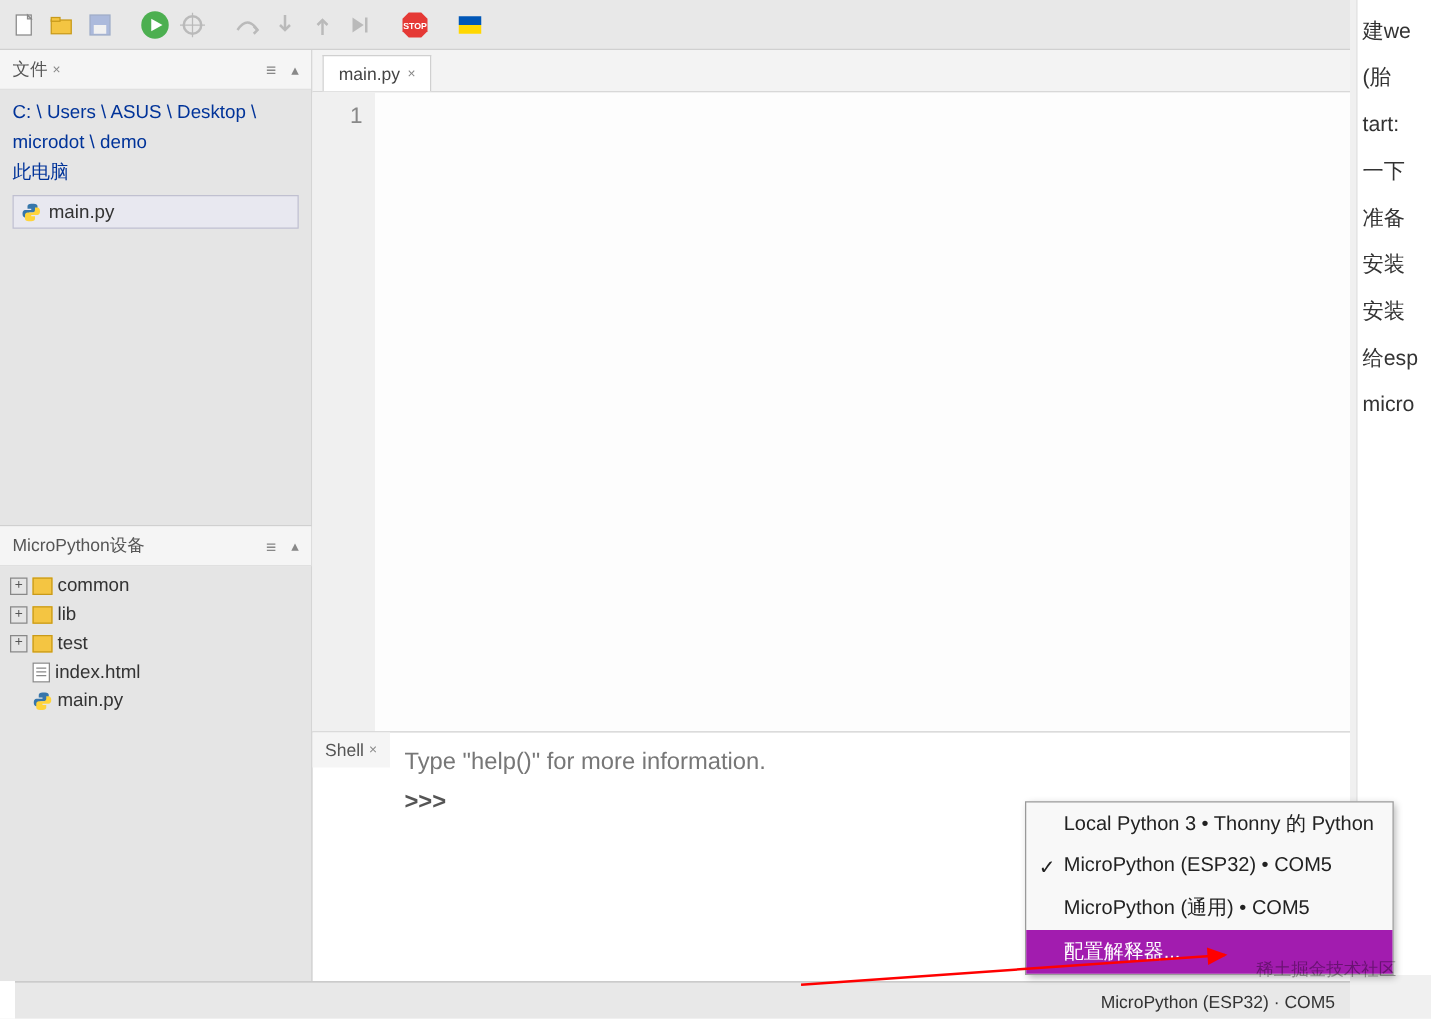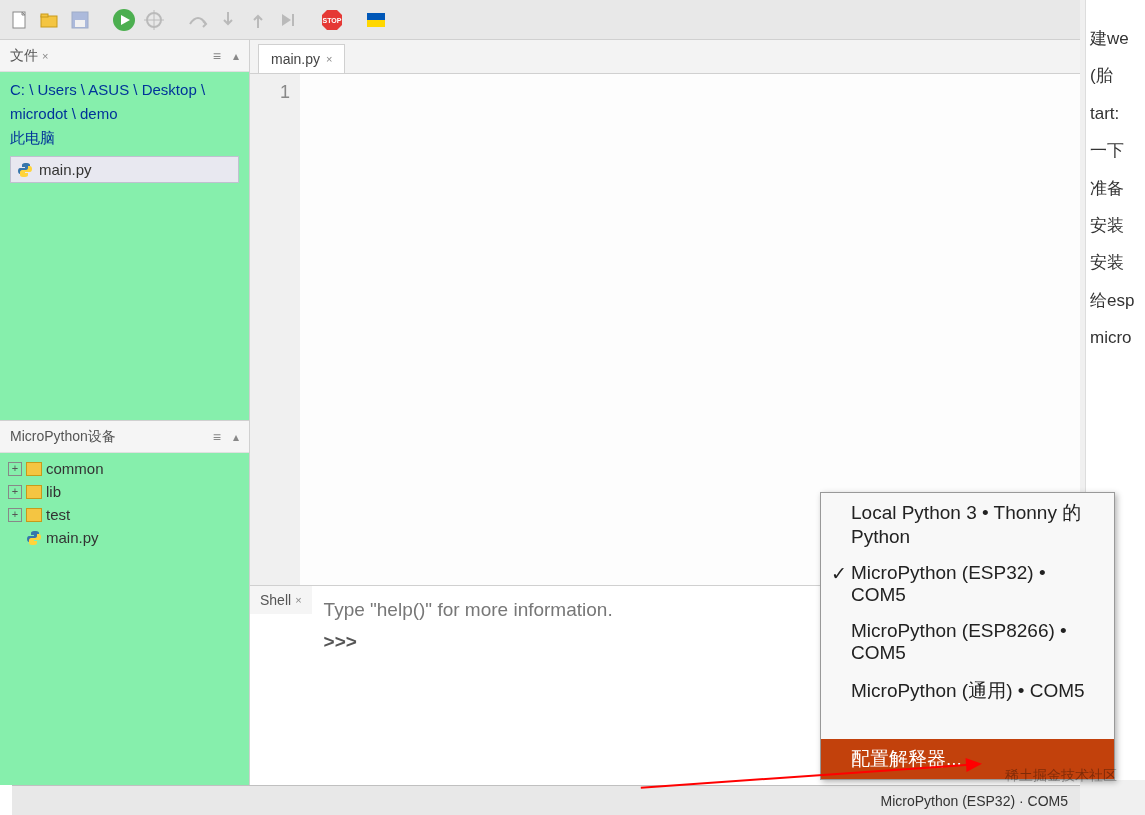--- a/index.html
+++ b/index.html
@@ -6,21 +6,21 @@
 body { width: 1145px; height: 815px; background: #f0f0f0; overflow: hidden; position: relative; }
 
 .app { display: flex; flex-direction: column; width: 1080px; height: 815px; background: #fff; }
 
 .toolbar { height: 40px; background: #e8e8e8; display: flex; align-items: center; padding: 0 8px; gap: 6px; border-bottom: 1px solid #d0d0d0; }
 .toolbar .tbtn { width: 24px; height: 24px; display: flex; align-items: center; justify-content: center; cursor: pointer; }
 .toolbar .sep { width: 8px; }
 
 .main-row { display: flex; flex: 1; overflow: hidden; }
 
-.left-col { width: 250px; display: flex; flex-direction: column; border-right: 1px solid #d0d0d0; background: #86efac; }
+.left-col { width: 250px; display: flex; flex-direction: column; border-right: 1px solid #d0d0d0; background: #e5e5e5; }
 
 .panel-header { height: 32px; display: flex; align-items: center; padding: 0 10px; font-size: 14px; color: #555; background: #f5f5f5; border-bottom: 1px solid #e0e0e0; position: relative; }
 .panel-header .close { font-size: 11px; color: #888; margin-left: 4px; }
 .panel-header .menu-icon { position: absolute; right: 28px; color: #888; font-size: 14px; }
 .panel-header .arrow-icon { position: absolute; right: 10px; color: #888; font-size: 12px; }
 
 .files-panel { flex: 0 0 380px; display: flex; flex-direction: column; overflow: hidden; }
 .files-body { padding: 6px 10px; font-size: 15px; color: #003399; }
 .path-line { line-height: 1.6; }
 .file-item { display: flex; align-items: center; gap: 6px; padding: 4px 6px; margin-top: 6px; background: #e8e8f0; border: 1px solid #c0c0d0; font-size: 15px; color: #333; }
@@ -44,27 +44,27 @@
 .gutter { width: 50px; background: #f0f0f0; text-align: right; padding: 8px 10px 0 0; color: #888; font-family: Consolas, monospace; font-size: 18px; }
 .code { flex: 1; padding: 8px; font-family: Consolas, monospace; font-size: 16px; }
 
 .shell-panel { height: 200px; border-top: 1px solid #d0d0d0; display: flex; flex-direction: row; }
 .shell-header { height: 28px; display: flex; align-items: center; padding: 0 10px; font-size: 14px; color: #555; background: #f5f5f5; }
 .shell-body { flex: 1; padding: 8px 12px; font-family: Consolas, monospace; font-size: 19px; color: #777; line-height: 1.7; }
 .shell-body .prompt { color: #555; font-weight: bold; }
 
 .status-bar { height: 30px; background: #e8e8e8; border-top: 1px solid #c0c0c0; display: flex; align-items: center; justify-content: flex-end; padding: 0 12px; font-size: 14px; color: #333; position: relative; margin-left: 12px; }
 
-.right-strip { position: absolute; right: 0; top: 0; width: 60px; height: 780px; background: #fff; border-left: 1px solid #ddd; padding: 20px 4px; font-size: 17px; color: #333; line-height: 2.2; overflow: hidden; }
+.right-strip { position: absolute; right: 0; top: 0; width: 60px; height: 780px; background: #fff; border-left: 1px solid #ddd; padding: 6px 4px; font-size: 17px; color: #333; line-height: 2.2; overflow: hidden; }
 .right-strip div { white-space: nowrap; }
 
-.popup-menu { position: absolute; right: 30px; bottom: 35px; width: 295px; background: #f8f8f8; border: 1px solid #999; box-shadow: 2px 2px 6px rgba(0,0,0,.3); font-size: 19px; }
+.popup-menu { position: absolute; right: 30px; bottom: 35px; width: 295px; background: #f8f8f8; border: 1px solid #999; box-shadow: 2px 2px 6px rgba(0,0,0,.3); font-size: 16px; }
 .popup-menu .item { padding: 7px 14px 7px 30px; color: #222; position: relative; }
 .popup-menu .item.checked::before { content: "✓"; position: absolute; left: 10px; }
-.popup-menu .item.selected { background: #c2410c; color: #fff; margin-top: 28px; }
+.popup-menu .item.selected { background: #a21caf; color: #fff; }
 
 .watermark { position: absolute; right: 28px; bottom: 30px; font-size: 14px; color: rgba(0,0,0,.35); }
 
 .red-arrow { position: absolute; left: 640px; bottom: 50px; width: 340px; height: 2px; background: red; transform: rotate(-4deg); transform-origin: right center; }
 .red-arrow::after { content: ""; position: absolute; right: -2px; top: -6px; border-left: 16px solid red; border-top: 7px solid transparent; border-bottom: 7px solid transparent; }
 
 svg { display: block; }
 </style>
 </head>
 <body>
@@ -186,20 +186,25 @@
               <span class="folder-icon"></span>
               <span>lib</span>
             </div>
             <div class="tree-item">
               <span class="tree-toggle">+</span>
               <span class="folder-icon"></span>
               <span>test</span>
             </div>
             <div class="tree-item">
               <span style="width:14px"></span>
+              <span class="file-icon"></span>
+              <span>index.html</span>
+            </div>
+            <div class="tree-item">
+              <span style="width:14px"></span>
               <svg width="16" height="16" viewBox="0 0 16 16">
                 <path d="M8 1c-2 0-3 1-3 2v2h3v1H3c-1 0-2 1-2 3s1 3 2 3h2v-2c0-1 1-2 2-2h4c1 0 2-1 2-2V3c0-1-1-2-3-2H8z" fill="#3776ab"></path>
                 <path d="M8 15c2 0 3-1 3-2v-2H8v-1h5c1 0 2-1 2-3s-1-3-2-3h-2v2c0 1-1 2-2 2H5c-1 0-2 1-2 2v3c0 1 1 2 3 2h2z" fill="#ffd43b"></path>
               </svg>
               <span>main.py</span>
             </div>
           </div>
       </div>
 
     </div>
@@ -249,20 +254,19 @@
     <div>准备</div>
     <div>安装</div>
     <div>安装</div>
     <div>给esp</div>
     <div>micro</div>
   </div>
 
 <div class="popup-menu" id="popup-menu">
     <div class="item">Local Python 3  •  Thonny 的 Python</div>
     <div class="item checked">MicroPython (ESP32)  •  COM5</div>
-    <div class="item">MicroPython (ESP8266)  •  COM5</div>
     <div class="item">MicroPython (通用)  •  COM5</div>
     <div class="item selected">配置解释器...</div>
   </div>
 
 <div class="red-arrow"></div>
 
 <div class="watermark">稀土掘金技术社区</div>
 
 </body></html>

